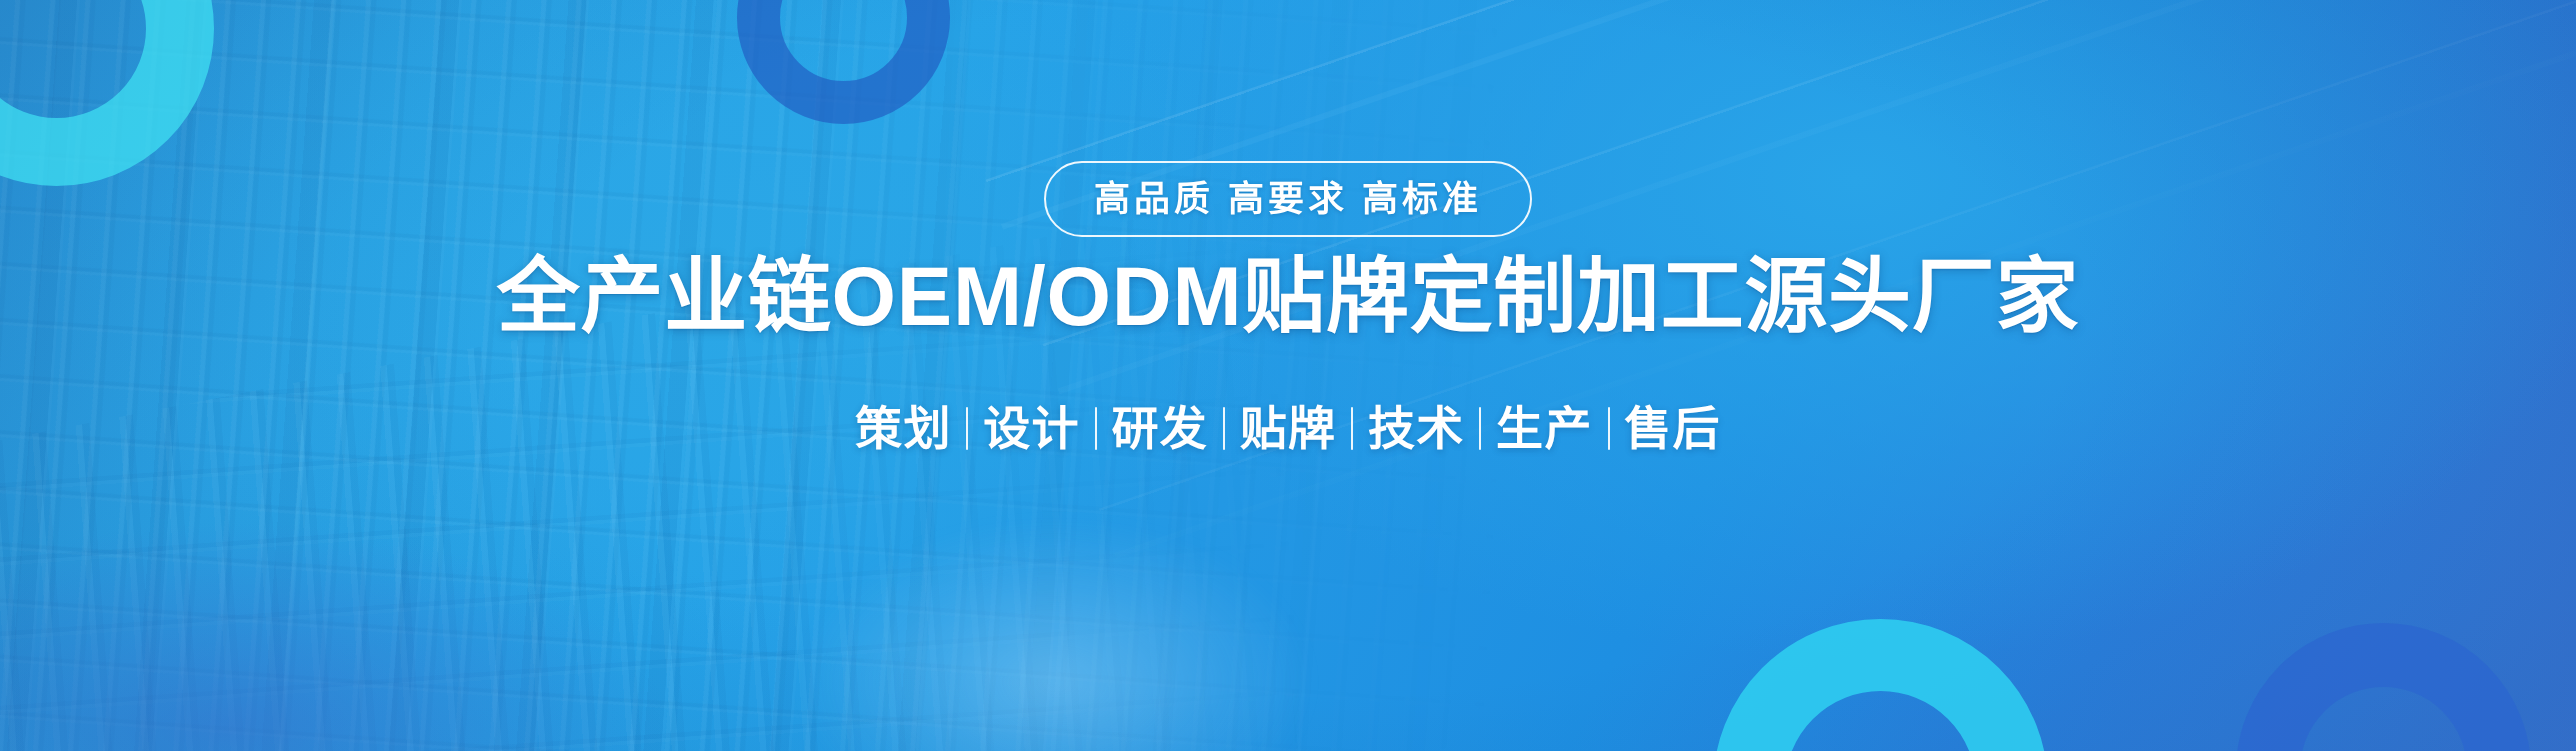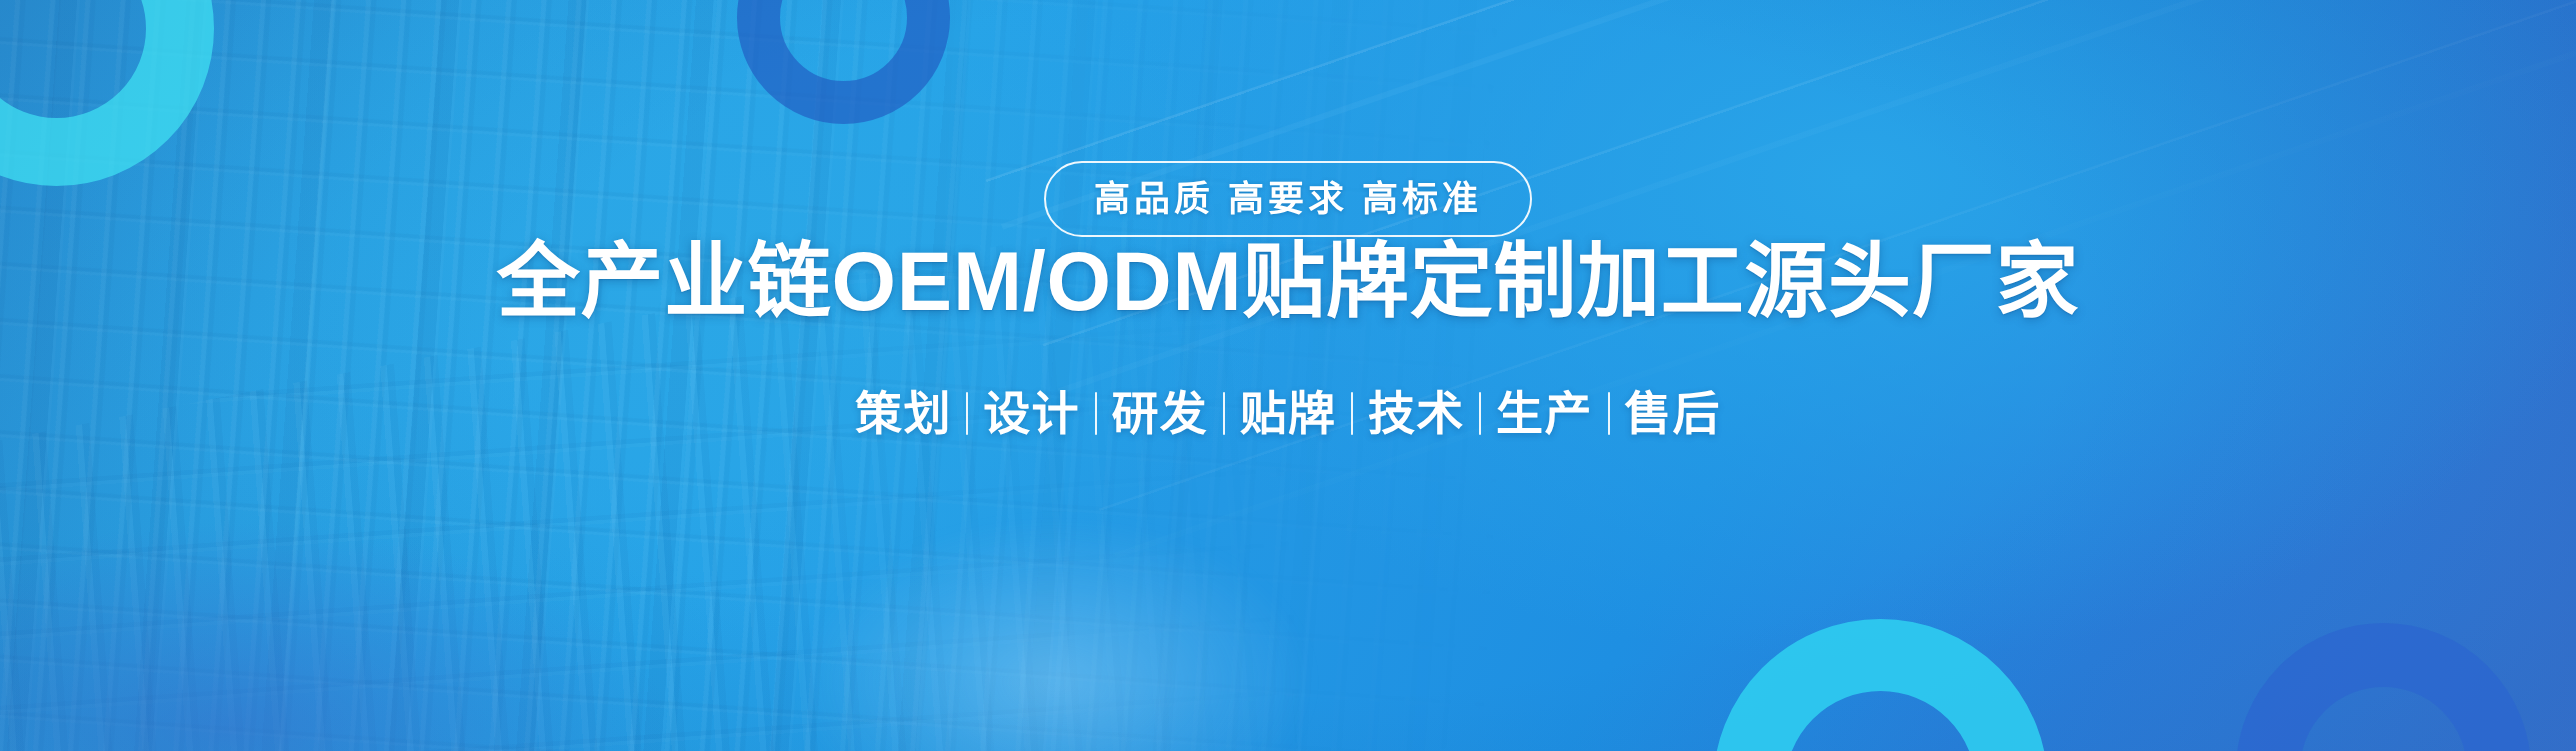--- a/index.html
+++ b/index.html
@@ -208,21 +208,21 @@
     font-size: 36px;
     font-weight: 700;
     letter-spacing: 4px;
     color: #ffffff;
     line-height: 1;
     white-space: nowrap;
     text-shadow: 0 1.3px 4px rgba(8,60,120,.30);
   }
 
   .headline {
-    margin-top: 0;
+    margin-top: 15px;
     font-size: 83px;
     font-weight: 700;
     color: #ffffff;
     line-height: 1.08;
     white-space: nowrap;
     letter-spacing: 0.7px;
     text-shadow: 0 2px 9.4px rgba(10,62,124,.34), 0 0.7px 1.3px rgba(10,62,124,.22);
   }
 
   .subtitle {

